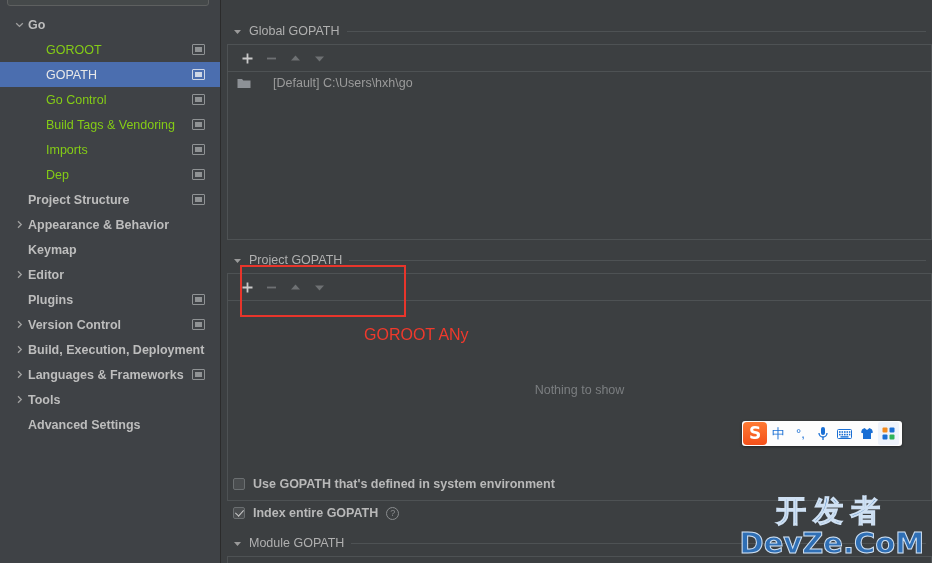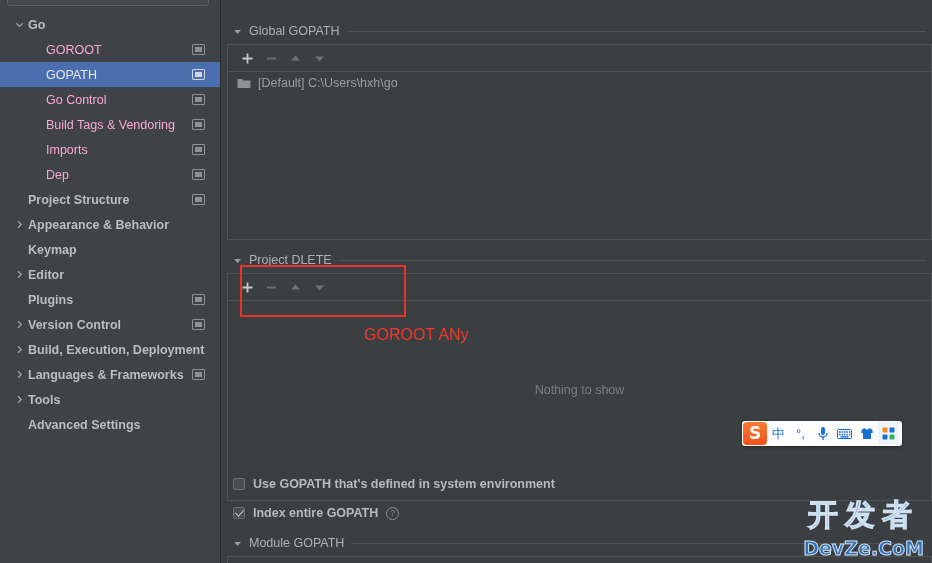--- a/index.html
+++ b/index.html
@@ -66,21 +66,21 @@
     text-align: center;
     font-size: 9px;
     color: #9a9a9a;
     line-height: 1;
     display: flex;
     align-items: center;
     justify-content: center;
   }
   .tree-row .twisty svg { display:block; }
   .tree-label {
-    color: #f9a8d4;
+    color: #84cc16;
     font-size: 12.5px;
     white-space: nowrap;
   }
   .tree-row.bold .tree-label { font-weight: bold; color: #bdbdbd; }
   .tree-row.selected .tree-label { color: #e8e8e8; }
   .tree-row .spacer { flex: 1 1 auto; }
   .marker-icon {
     width: 11px;
     height: 9px;
     border: 1px solid #8f9294;
@@ -165,21 +165,21 @@
   }
   .tb-btn svg { display: block; }
 
   .list-body { position: relative; }
 
   .list-row {
     height: 22px;
     display: flex;
     align-items: center;
     padding-left: 9px;
-    gap: 7px;
+    gap: 22px;
   }
   .folder-icon { flex: 0 0 14px; height: 12px; }
   .row-text { color: #9b9b9b; font-size: 12.5px; white-space: nowrap; }
 
   .empty-text {
     color: #7b7e80;
     font-size: 12.5px;
     text-align: center;
   }
 
@@ -287,26 +287,26 @@
   }
   .wm-cn {
     font-size: 30px;
     letter-spacing: 7px;
     color: #2f6fb5;
     -webkit-text-stroke: 1px #cfe0f2;
     font-family: Liberation Mono, monospace;
     font-weight: bold;
   }
   .wm-en {
-    font-size: 19px;
+    font-size: 29px;
     color: #2f6fb5;
     -webkit-text-stroke: 1px #cfe0f2;
     font-family: "DejaVu Sans", sans-serif;
     font-weight: bold;
-    margin-top: 7px;
+    margin-top: 1px;
   }
 </style>
 </head>
 <body>
 
 <div id="root">
 
   <div class="sidebar">
     <div class="search-stub" title="Q  Search settings"></div>
     <div class="tree" id="tree">
@@ -484,21 +484,21 @@
       </div>
     </div>
 
     <div style="position:absolute; left:0; top:251px; right:0;">
       <div class="section-head">
         <span class="caret">
           <svg width="9" height="9" viewBox="0 0 9 9">
               <path d="M1 3 L8 3 L4.5 7 Z" fill="#9a9a9a"></path>
             </svg>
         </span>
-        <span class="section-title">Project DLETE</span>
+        <span class="section-title">Project GOPATH</span>
         <span class="section-rule"></span>
       </div>
 
       <div class="list-panel" style="height:228px; margin-top:4px;">
         <div class="list-toolbar">
           <span class="tb-btn">
             <svg width="13" height="13" viewBox="0 0 13 13">
                 <path d="M6.5 1.5 V11.5 M1.5 6.5 H11.5" stroke="#c9c9c9" stroke-width="1.8"></path>
               </svg>
           </span>

